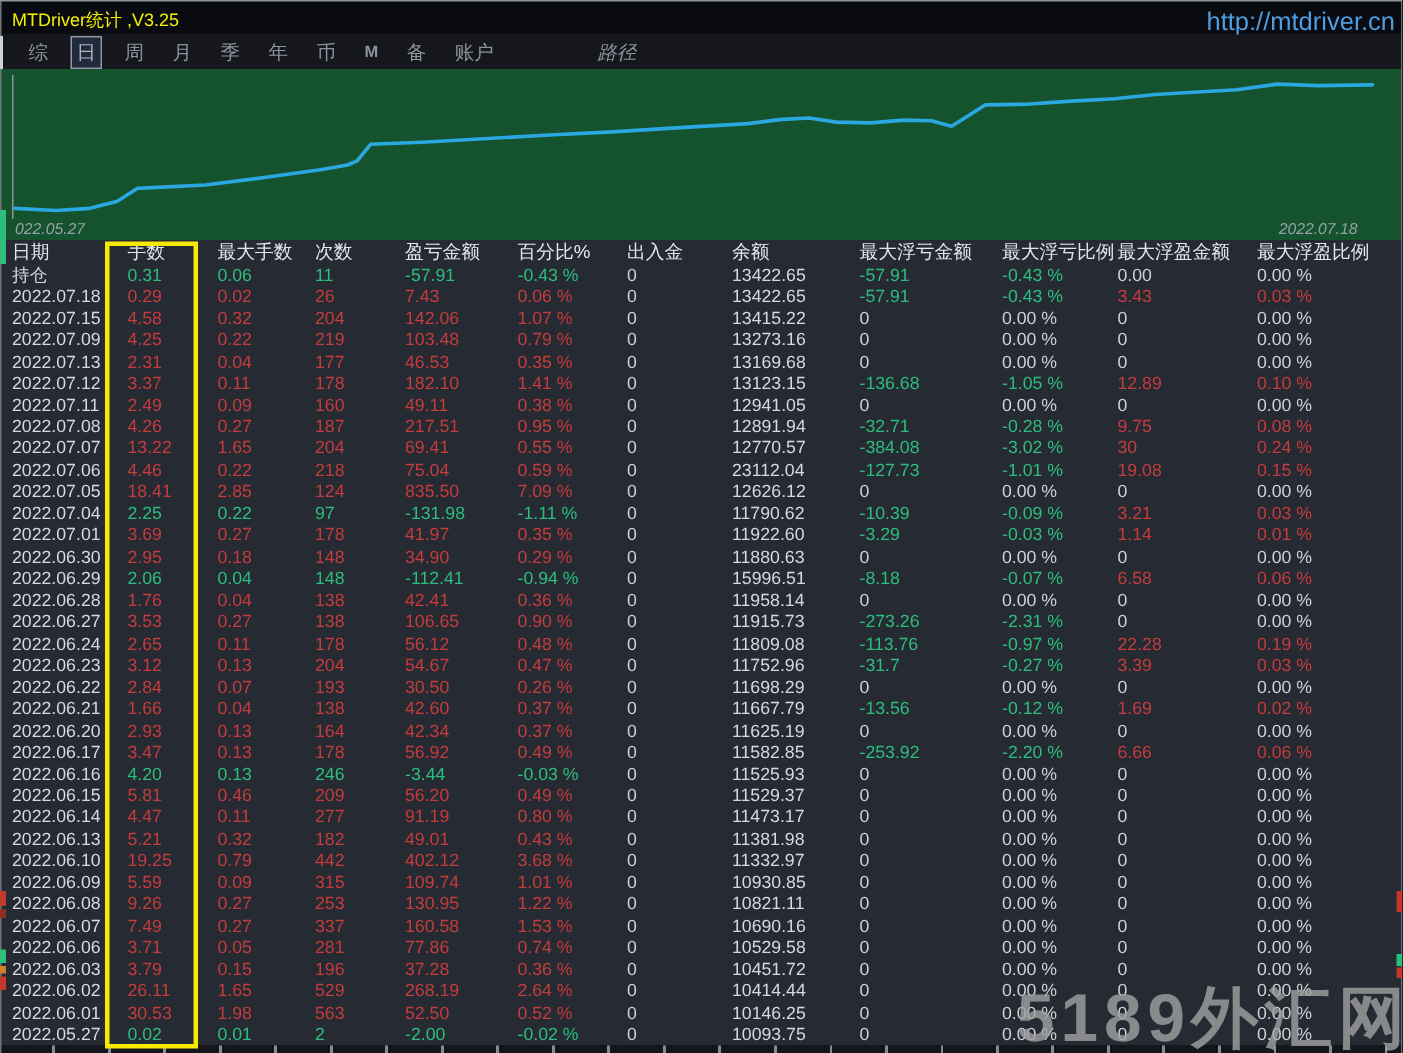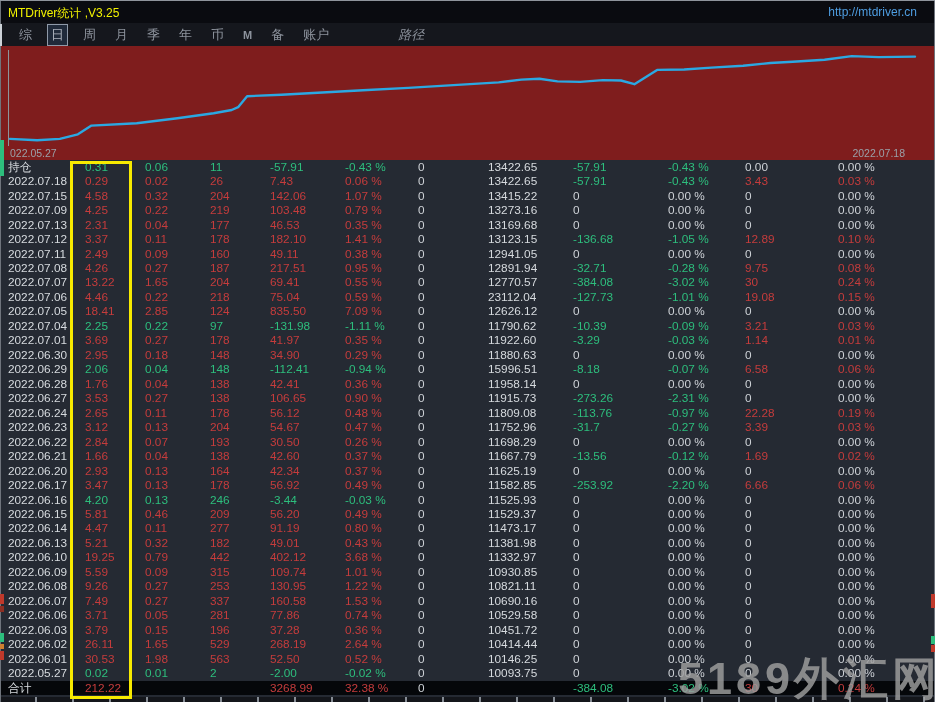--- a/index.html
+++ b/index.html
@@ -8,32 +8,32 @@
   
   .win-edge{position:absolute;top:0;bottom:0;width:1px;background:#6f747c;z-index:40;}
   .win-edge.left{left:0;}
   .win-edge.right{right:0;}
   .win-edge-top{position:absolute;top:0;left:0;right:0;height:1px;background:#8f949c;z-index:40;}
   .win-edge-bright{position:absolute;left:0;top:24px;height:22px;width:2px;background:#cdd2d8;z-index:41;}
 
   
   .titlebar{position:absolute;top:0;left:0;right:0;height:23px;background:#0a0b10;}
   .app-title{position:absolute;left:8px;top:5px;font-size:12px;color:#f2f200;}
-  .app-link{position:absolute;right:18px;top:5px;font-size:12px;color:#4e9de0;}
+  .app-link{position:absolute;right:5px;top:5px;font-size:17px;color:#4e9de0;}
 
   
   .menubar{position:absolute;top:23px;left:0;right:0;height:23px;background:#15171d;
            display:flex;align-items:center;padding-left:16px;}
   .mi{color:#8d939d;font-size:13px;margin-right:13px;padding:1px 3px;cursor:default;}
   .mi.active{background:#202a3a;outline:1px solid #8f99a8;color:#aeb4be;}
   .mi.small{font-size:11px;font-weight:bold;}
   .mi.spaced{margin-left:50px;font-style:italic;}
 
   
-  .chart{position:absolute;top:46px;left:0;right:0;height:114px;background:#7f1d1d;}
+  .chart{position:absolute;top:46px;left:0;right:0;height:114px;background:#14532d;font-style:italic;}
   .chart svg{position:absolute;left:0;top:0;}
   .axis-y{position:absolute;left:8px;top:4px;bottom:14px;width:1px;background:#8d939a;}
   .chart-label{position:absolute;bottom:1px;font-size:10.5px;color:#9aa0a8;}
   .chart-label.left{left:10px;}
   .chart-label.right{right:30px;}
 
   
   .table{position:absolute;top:160px;left:0;right:0;height:537px;background:#252a33;}
   .trow{display:grid;grid-template-columns:77px 60px 65px 60px 75px 73px 70px 85px 95px 77px 93px 1fr;
         height:14.47px;align-items:center;}
@@ -87,20 +87,34 @@
   <div class="chart">
     <svg width="935" height="114" viewBox="0 0 935 114">
       <polyline fill="none" stroke-width="2.4" stroke-linejoin="round" stroke-linecap="round" points="10.0,92.9 37.1,94.3 59.8,92.9 77.9,88.3 91.5,79.6 136.7,77.3 177.4,72.2 213.6,67.2 231.7,64.0 238.1,61.2 247.1,50.2 281.5,48.8 322.2,46.5 362.9,44.2 408.2,41.9 453.4,39.1 498.7,36.4 521.3,33.6 539.4,32.7 557.5,35.4 580.1,35.9 602.8,34.1 620.9,34.5 634.4,38.2 657.1,23.9 684.2,23.5 711.4,21.6 743.1,19.8 770.2,17.0 792.8,15.7 824.5,13.8 851.7,10.1 878.8,11.1 915.0,10.6" stroke="#2ba8e2"></polyline>
     </svg>
     <div class="axis-y"></div>
     <span class="chart-label left">022.05.27</span>
     <span class="chart-label right">2022.07.18</span>
   </div>
 
   <div class="table">
+    <div class="trow header">
+        <span class="cell h">日期</span>
+        <span class="cell h">手数</span>
+        <span class="cell h">最大手数</span>
+        <span class="cell h">次数</span>
+        <span class="cell h">盈亏金额</span>
+        <span class="cell h">百分比%</span>
+        <span class="cell h">出入金</span>
+        <span class="cell h">余额</span>
+        <span class="cell h">最大浮亏金额</span>
+        <span class="cell h">最大浮亏比例</span>
+        <span class="cell h">最大浮盈金额</span>
+        <span class="cell h">最大浮盈比例</span>
+      </div>
     <div>
         <div class="trow">
           <span class="cell d">持仓</span>
           <span class="cell g">0.31</span>
           <span class="cell g">0.06</span>
           <span class="cell g">11</span>
           <span class="cell g">-57.91</span>
           <span class="cell g">-0.43 %</span>
           <span class="cell w">0</span>
           <span class="cell d">13422.65</span>

